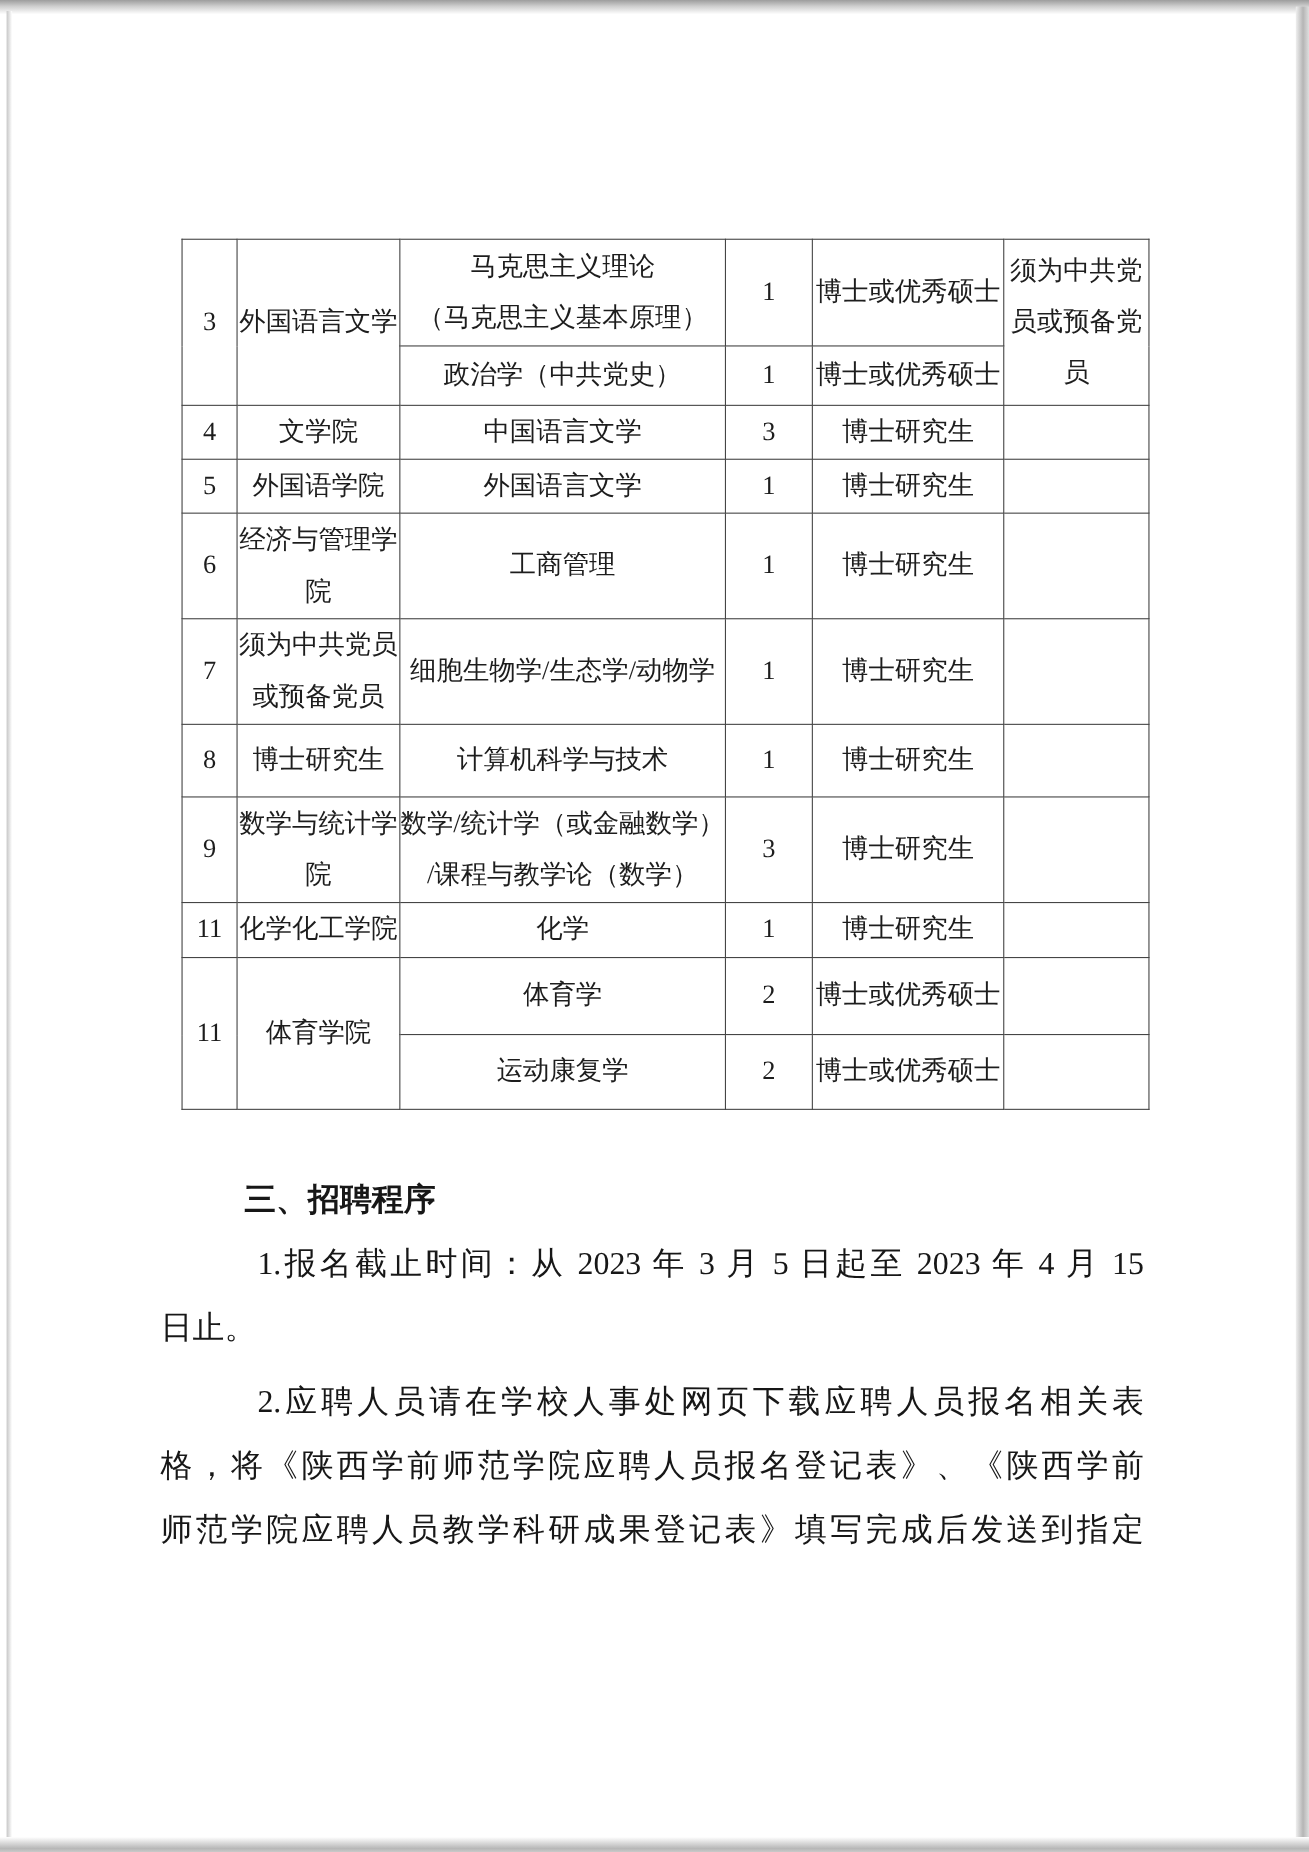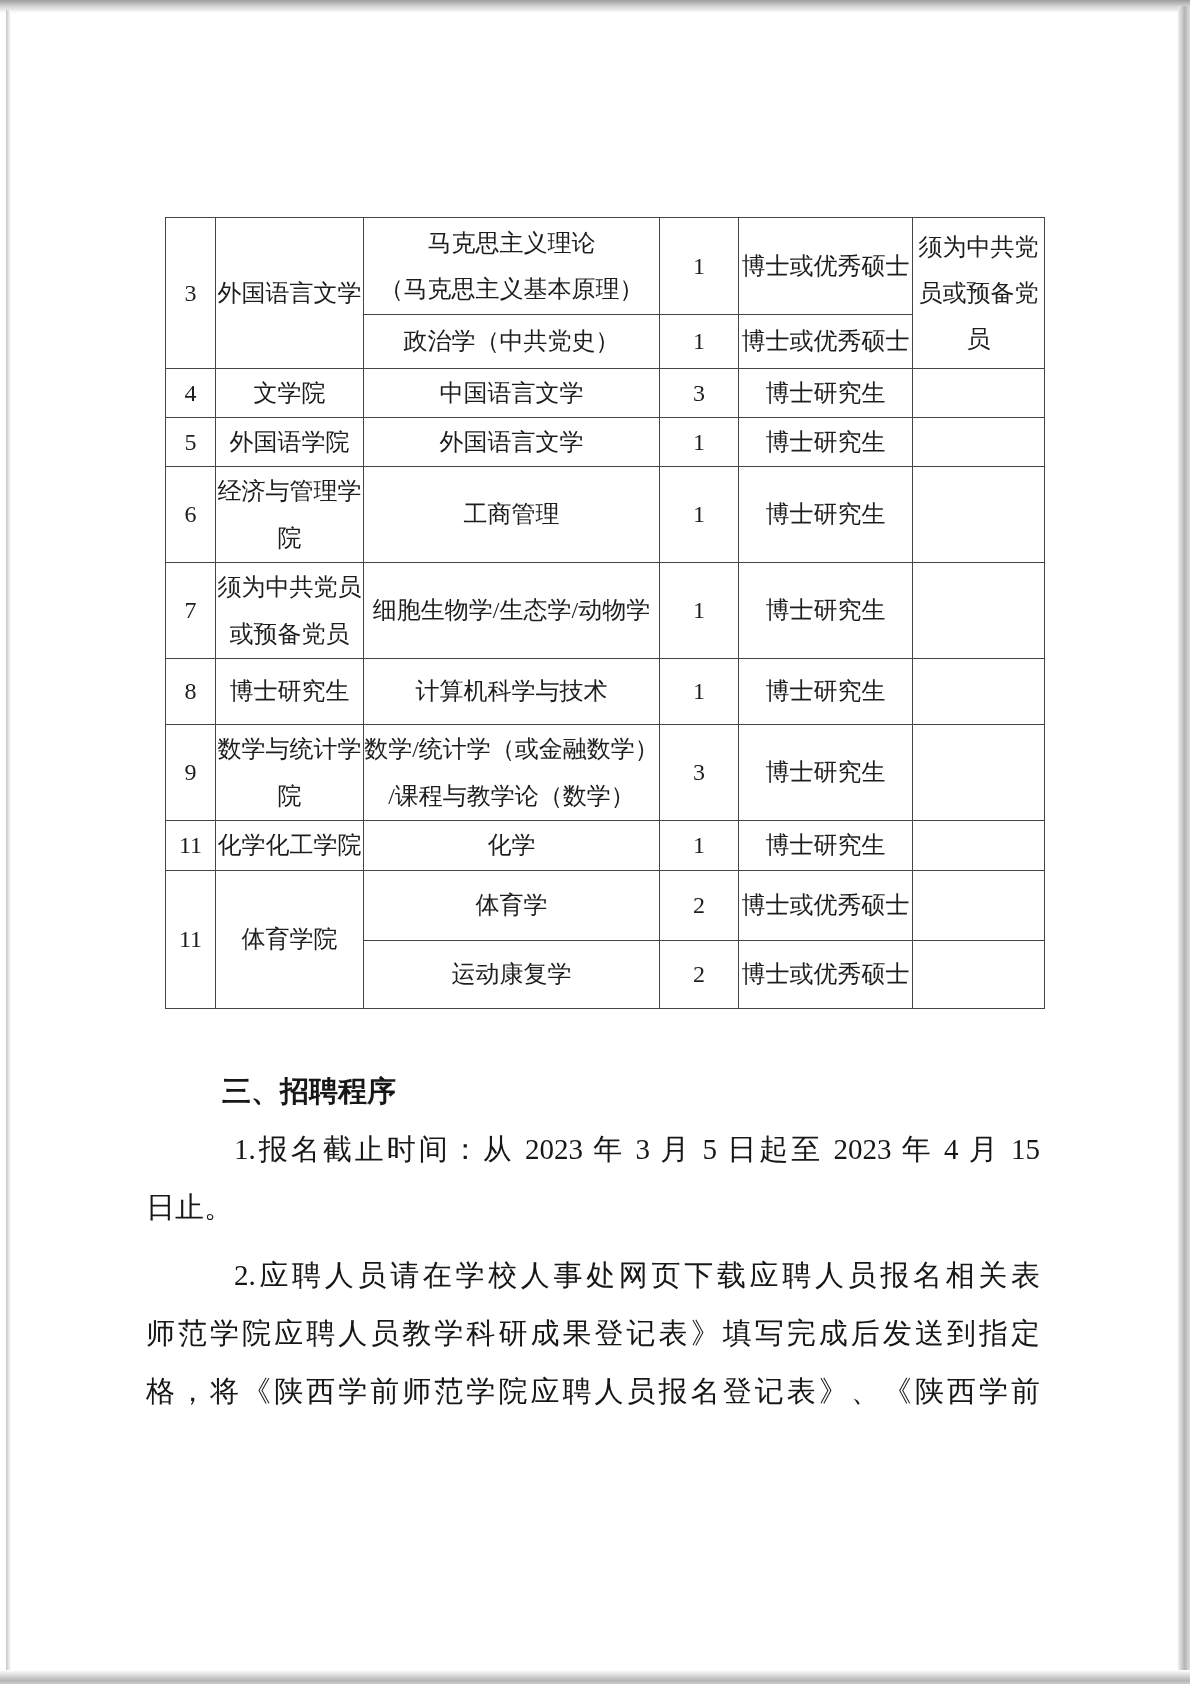--- a/index.html
+++ b/index.html
@@ -162,18 +162,18 @@
   </table>
 
   <div class="text-block">
     <div class="sec-heading">三、招聘程序</div>
     <div class="para1">
       <div class="pline first">1.报名截止时间：从 2023 年 3 月 5 日起至 2023 年 4 月 15</div>
       <div class="pline last">日止。</div>
     </div>
     <div class="para2">
       <div class="pline first">2.应聘人员请在学校人事处网页下载应聘人员报名相关表</div>
+      <div class="pline">格，将《陕西学前师范学院应聘人员报名登记表》、《陕西学前</div>
       <div class="pline">师范学院应聘人员教学科研成果登记表》填写完成后发送到指定</div>
-      <div class="pline">格，将《陕西学前师范学院应聘人员报名登记表》、《陕西学前</div>
     </div>
   </div>
 
 </div>
 
 </body></html>

